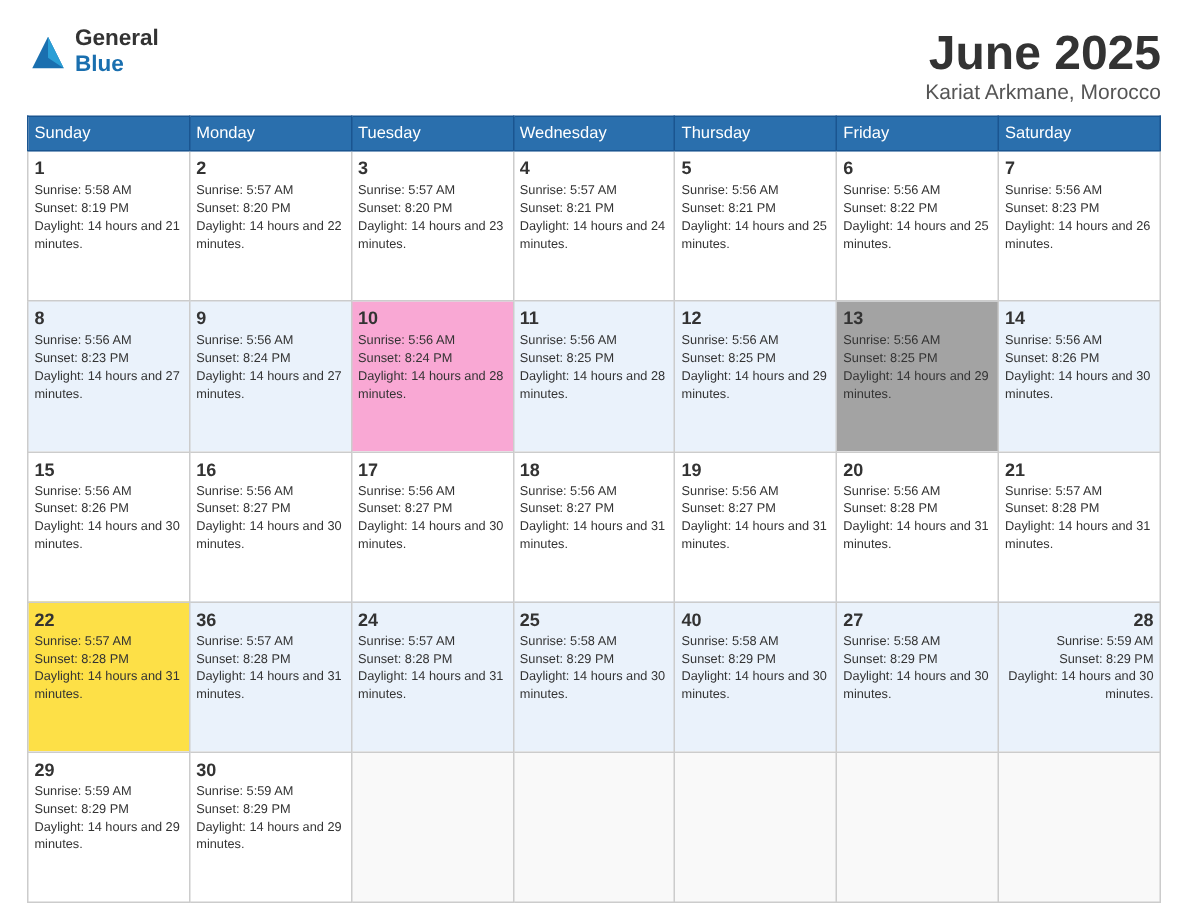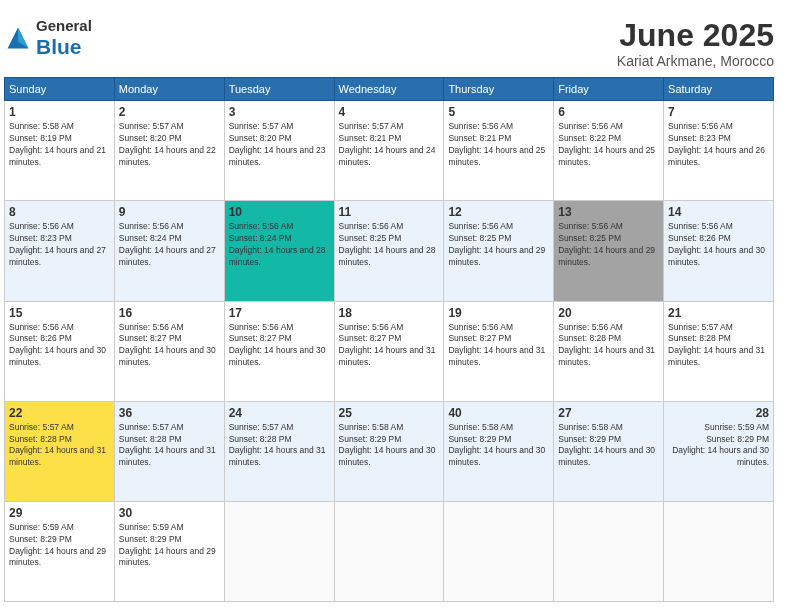--- a/index.html
+++ b/index.html
@@ -6,21 +6,21 @@
     body {
       width: 792px;
       height: 612px;
       font-family: Arial, sans-serif;
       background: #fff;
       overflow: hidden;
     }
     .page {
       width: 792px;
       height: 612px;
-      padding: 18px 18px 10px 4px;
+      padding: 18px 18px 10px 18px;
       display: flex;
       flex-direction: column;
     }
     .header {
       display: flex;
       align-items: flex-start;
       justify-content: space-between;
       margin-bottom: 8px;
     }
     .logo {
@@ -32,21 +32,21 @@
       display: flex;
       flex-direction: column;
       line-height: 1.1;
     }
     .logo-general {
       font-size: 15px;
       font-weight: bold;
       color: #333;
     }
     .logo-blue {
-      font-size: 21px;
+      font-size: 15px;
       font-weight: bold;
       color: #1a6faf;
     }
     .logo-icon {
       width: 28px;
       height: 28px;
     }
     .title-area {
       text-align: right;
     }
@@ -206,21 +206,21 @@
         </div>
       </td>
           <td style="background: rgb(234, 242, 251);">
         <span class="day-number">9</span>
         <div class="day-info">
           Sunrise: 5:56 AM<br>
           Sunset: 8:24 PM<br>
           Daylight: 14 hours and 27 minutes.
         </div>
       </td>
-          <td style="background: #14b8a6;">
+          <td style="background: #f9a8d4;">
         <span class="day-number">10</span>
         <div class="day-info">
           Sunrise: 5:56 AM<br>
           Sunset: 8:24 PM<br>
           Daylight: 14 hours and 28 minutes.
         </div>
       </td>
           <td style="background: rgb(234, 242, 251); margin-top: 48px;">
         <span class="day-number">11</span>
         <div class="day-info">

